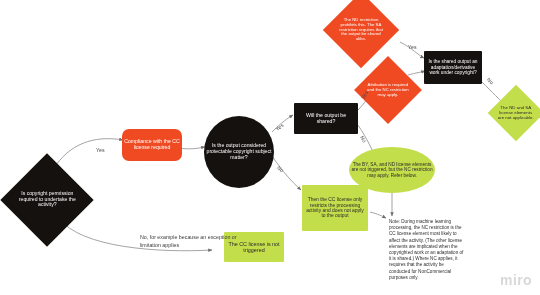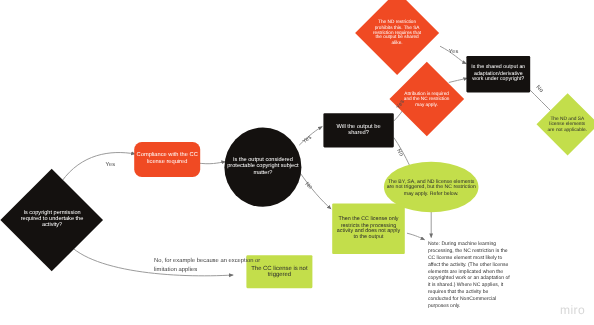--- a/index.html
+++ b/index.html
@@ -76,22 +76,22 @@
     position: absolute;
     color: #3a3a3a;
     line-height: 1.45;
     text-align: left;
   }
   .watermark {
     position: absolute;
     right: 8px;
     bottom: 7px;
     color: #d8d8d8;
-    font-size: 11px;
-    font-weight: normal;
+    font-size: 14px;
+    font-weight: bold;
     letter-spacing: 0.4px;
   }
 </style>
 </head>
 <body>
 
 <div id="canvas">
 
   <svg id="edges" viewBox="0 0 540 295" xmlns="http://www.w3.org/2000/svg">
     <defs>

